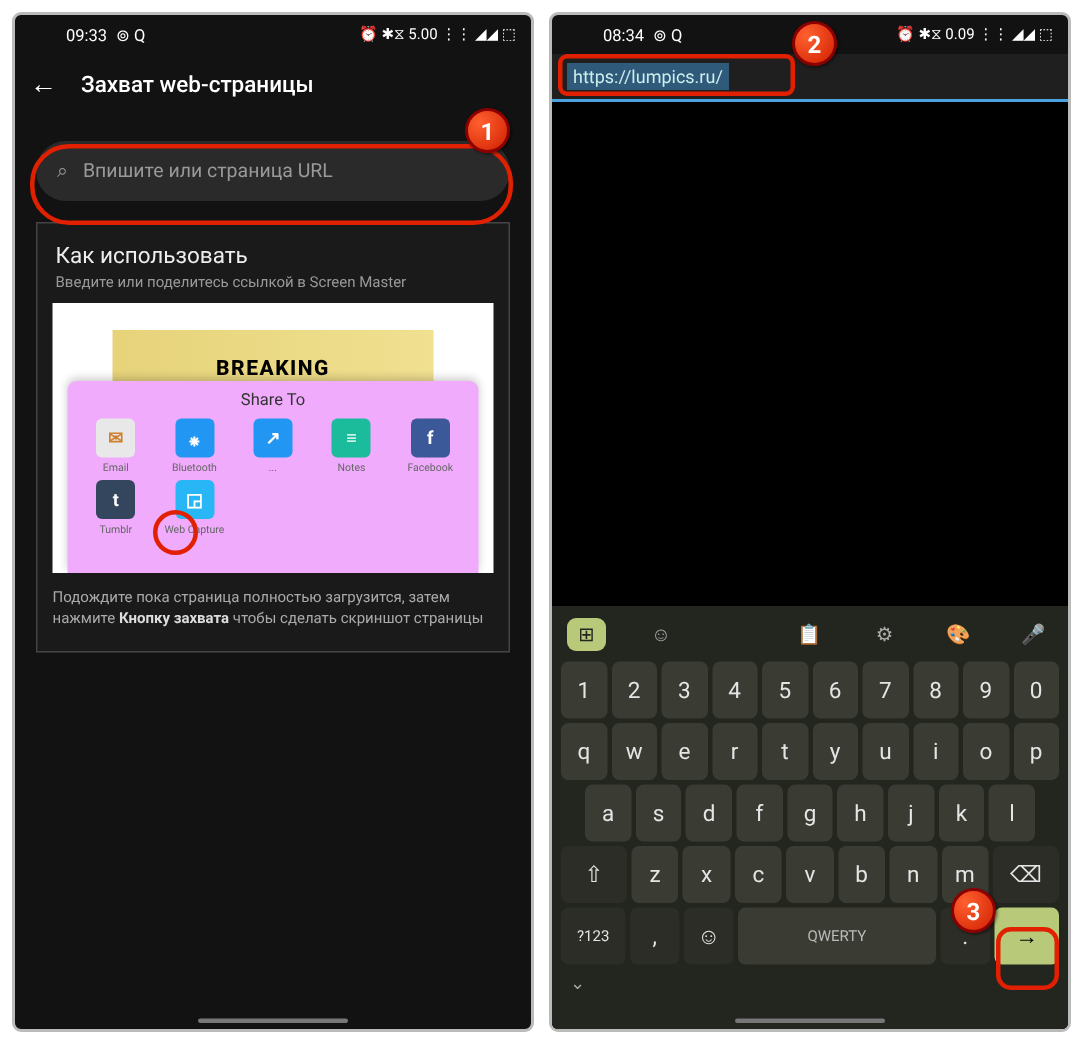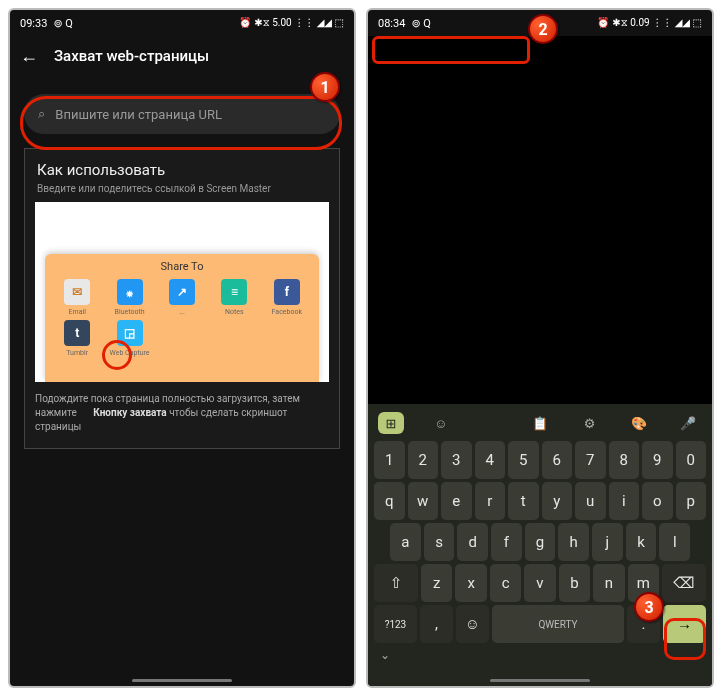--- a/index.html
+++ b/index.html
@@ -1,38 +1,38 @@
 <!DOCTYPE html>
 <html><head>
 <meta charset="utf-8">
 <style>
   * { margin: 0; padding: 0; box-sizing: border-box; }
   body { background: #fff; font-family: Roboto, Arial, sans-serif; width: 725px; height: 700px; }
   .wrap { display: flex; gap: 10px; padding: 8px; }
   .phone { position: relative; width: 348px; height: 680px; background: #121212; border: 2px solid #bbb; border-radius: 6px; overflow: hidden; }
-  .status-bar { display: flex; justify-content: space-between; align-items: center; height: 26px; padding: 0 10px; color: #fff; font-size: 11px; }
+  .status-bar { display: flex; justify-content: space-between; align-items: center; height: 26px; padding: 0 10px; color: #fff; font-size: 11px; margin-left: 24px; }
   .status-left { display: flex; gap: 6px; align-items: center; }
   .status-right { display: flex; gap: 4px; align-items: center; font-size: 10px; text-align: right; }
   .header { display: flex; align-items: center; height: 40px; padding: 0 10px; color: #fff; }
   .back-btn { width: 18px; height: 18px; display: flex; align-items: center; justify-content: center; font-size: 18px; cursor: pointer; }
   .page-title { margin-left: 16px; font-size: 15px; font-weight: 500; }
   .url-input-box { margin: 18px 14px 14px; height: 40px; background: #2a2a2a; border-radius: 20px; display: flex; align-items: center; padding: 0 14px; color: #999; font-size: 13px; }
   .url-input-box .search-icon { margin-right: 10px; }
   .howto-card { margin: 10px 14px; padding: 10px 10px 14px; border: 1px solid #444; background: #1a1a1a; }
   .howto-title { color: #eee; font-size: 15px; margin: 2px 0 4px 2px; }
   .howto-subtitle { color: #999; font-size: 10px; margin-bottom: 8px; margin-left: 2px; }
   .howto-img { width: 100%; height: 180px; background: #fff; position: relative; overflow: hidden; }
   .fake-breaking { position: absolute; top: 18px; left: 40px; right: 40px; height: 34px; background: linear-gradient(90deg, #e6d37a 0%, #f0e090 100%); display: flex; align-items: end; justify-content: center; color: #000; font-weight: 800; font-size: 14px; letter-spacing: 1px; }
-  .share-sheet { position: absolute; bottom: 0; left: 10px; right: 10px; top: 52px; background: #fdba74; border-radius: 6px 6px 0 0; box-shadow: 0 -2px 6px rgba(0,0,0,0.2); }
+  .share-sheet { position: absolute; bottom: 0; left: 10px; right: 10px; top: 52px; background: #f0abfc; border-radius: 6px 6px 0 0; box-shadow: 0 -2px 6px rgba(0,0,0,0.2); }
   .share-title { text-align: center; font-size: 11px; color: #333; padding: 6px 0; }
   .share-grid { display: grid; grid-template-columns: repeat(5, 1fr); row-gap: 4px; padding: 0 6px; }
   .share-item { display: flex; flex-direction: column; align-items: center; font-size: 7px; color: #666; }
   .share-icon { width: 26px; height: 26px; border-radius: 4px; margin-bottom: 3px; display: flex; align-items: center; justify-content: center; color: #fff; font-size: 12px; font-weight: bold; }
   .howto-instruction { color: #aaa; font-size: 10px; line-height: 14px; margin-top: 10px; }
-  .howto-instruction b { color: #ddd; margin-left: 14px; }
+  .howto-instruction b { color: #ddd; }
   .nav-handle { position: absolute; bottom: 4px; left: 50%; transform: translateX(-50%); width: 100px; height: 3px; background: #777; border-radius: 2px; }
 
   
   .url-bar { height: 32px; background: #1f1f1f; border-bottom: 2px solid #4aa3df; display: flex; align-items: center; padding: 0 10px; }
   .url-text { background: #2f5a7a; color: #cee; font-size: 12px; padding: 2px 4px; }
   .blank-area { flex: 1 1 auto; background: #000; }
   .keyboard { position: absolute; bottom: 0; left: 0; right: 0; background: #23251f; padding: 4px 4px 22px; }
   .kb-toolbar { display: flex; align-items: center; justify-content: space-between; height: 30px; padding: 0 6px; }
   .kb-tool { width: 26px; height: 22px; display: flex; align-items: center; justify-content: center; color: #aaa; font-size: 13px; }
   .kb-grid-btn { width: 26px; height: 22px; background: #b8c97a; border-radius: 6px; display: flex; align-items: center; justify-content: center; color: #23251f; font-size: 13px; }
@@ -73,20 +73,21 @@
       <span>Впишите или страница URL</span>
     </div>
 
     <div class="red-frame" style="left:10px; top:86px; width:322px; height:54px; border-radius:26px;"></div>
     <div class="callout" style="left:300px; top:62px;">1</div>
 
     <div class="howto-card">
       <div class="howto-title">Как использовать</div>
       <div class="howto-subtitle">Введите или поделитесь ссылкой в Screen Master</div>
       <div class="howto-img">
+        <div class="fake-breaking">BREAKING</div>
         <div class="share-sheet">
           <div class="share-title">Share To</div>
           <div class="share-grid" id="share-grid">
               <div class="share-item">
                 <div class="share-icon" style="background: rgb(232, 232, 232); color: rgb(208, 128, 48);">✉</div>
                 <span>Email</span>
               </div>
               <div class="share-item">
                 <div class="share-icon" style="background: rgb(33, 150, 243);">⁕</div>
                 <span>Bluetooth</span>
@@ -125,20 +126,23 @@
 
   <div class="phone">
     <div class="status-bar">
       <div class="status-left">
         <span>08:34</span>
         <span>⊚ Q</span>
       </div>
       <div class="status-right">⏰ ✱⧖ 0.09 ⋮⋮ ◢◢ ⬚</div>
     </div>
 
+    <div class="url-bar">
+      <span class="url-text">https://lumpics.ru/</span>
+    </div>
     <div class="red-frame" style="left:4px; top:26px; width:158px; height:28px; border-radius:6px;"></div>
     <div class="callout" style="left:160px; top:4px;">2</div>
 
     <div style="display:flex; flex-direction:column; height:calc(100% - 58px);">
       <div class="blank-area"></div>
     </div>
 
     <div class="keyboard">
       <div class="kb-toolbar">
         <div class="kb-grid-btn">⊞</div>

